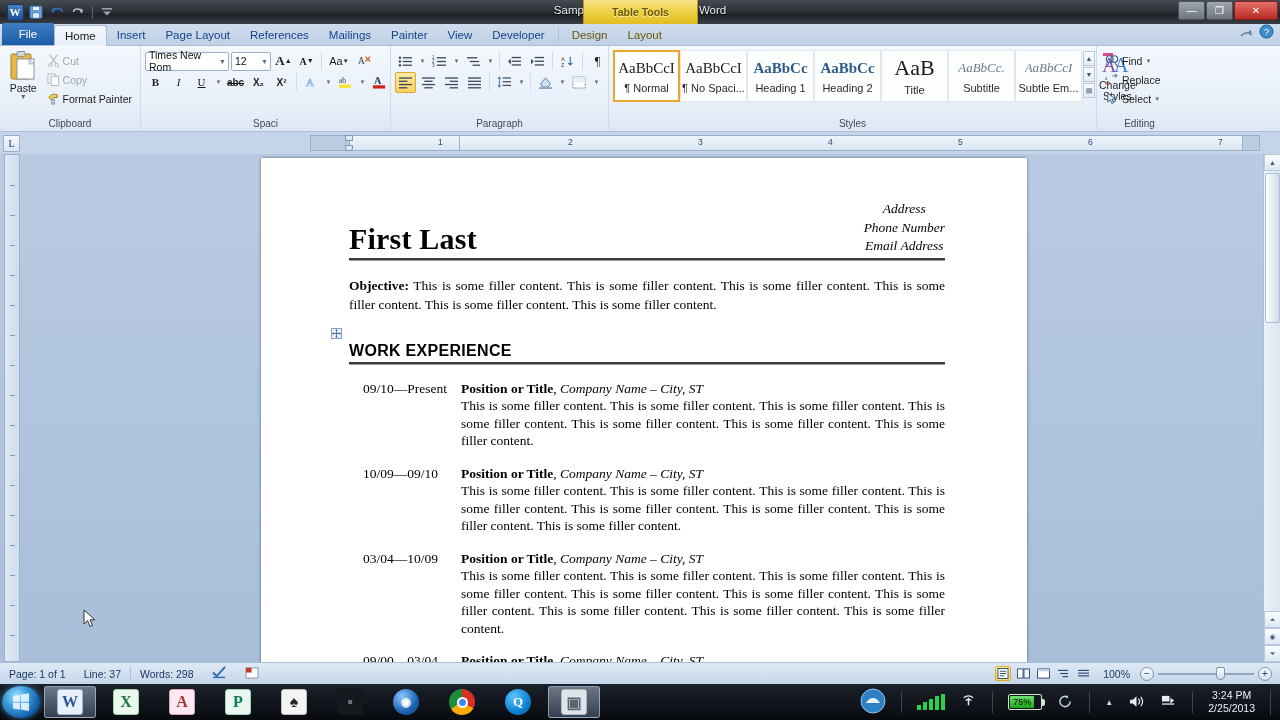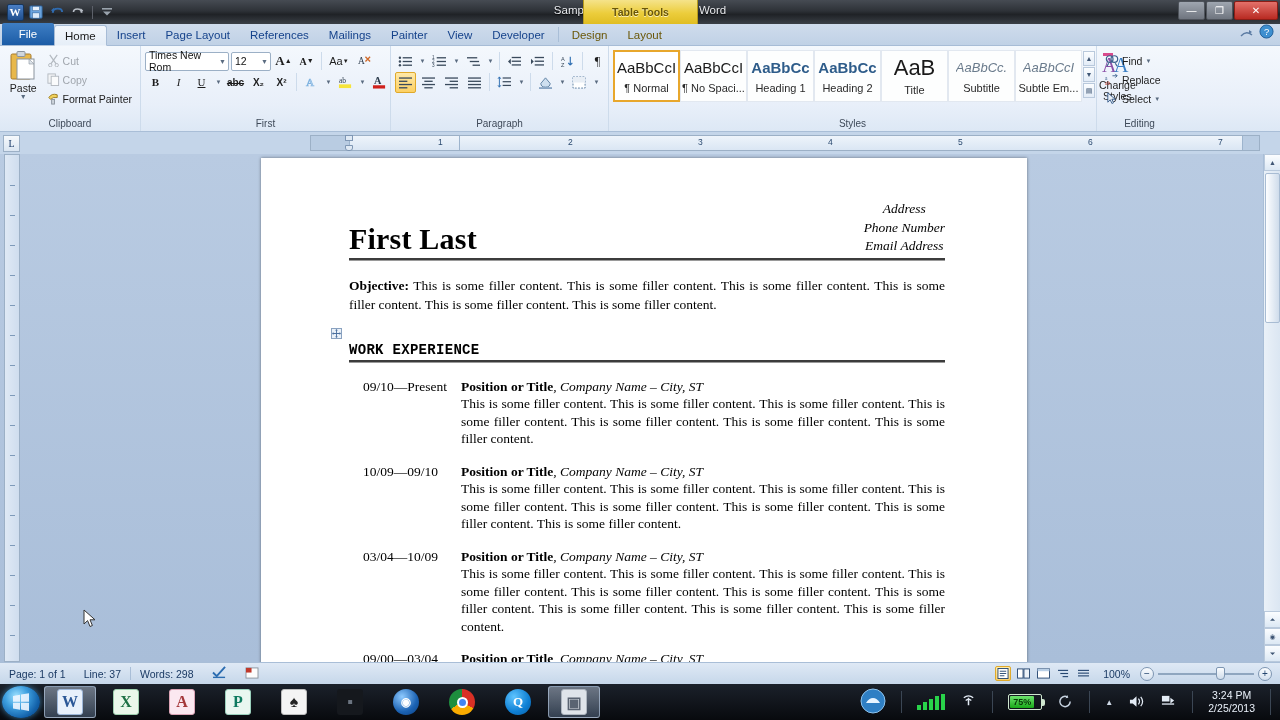--- a/index.html
+++ b/index.html
@@ -121,21 +121,21 @@
   .vsep { width: 1px; height: 18px; background: #cddbeb; margin: 0 2px; }
 
   
   .gallery { display: flex; align-items: flex-start; }
   .style-item {
     width: 67px; height: 52px; display: flex; flex-direction: column;
     align-items: center; justify-content: center; border: 1px solid transparent;
     background: #fdfefe; border-color: #e2e8f0;
   }
   .style-item.sel { border: 2px solid #e8a72c; background: #fff; box-shadow: inset 0 0 0 1px #fff; }
-  .style-prev { font-size: 15px; line-height: 20px; font-family: Liberation Sans, sans-serif; color: #1a1a1a; white-space: nowrap; overflow: hidden; }
+  .style-prev { font-size: 15px; line-height: 20px; font-family: Liberation Serif, serif; color: #1a1a1a; white-space: nowrap; overflow: hidden; }
   .style-name { font-size: 11px; color: #2a2a2a; margin-top: 4px; white-space: nowrap; overflow: hidden; max-width: 64px;}
   .style-prev.h { color: #2e5c8a; font-weight: bold; }
   .style-prev.title { font-size: 22px; line-height: 24px; }
   .style-prev.sub { color: #6a7b8c; font-style: italic; font-size: 13px; }
   .gal-scroll { display: flex; flex-direction: column; gap: 1px; margin-left: 1px; padding-top: 1px; }
   .gal-btn { width: 12px; height: 15px; border: 1px solid #b9c9dc; background: linear-gradient(to bottom,#fbfdff,#e3ecf7);
              font-size: 7px; display: flex; align-items: center; justify-content: center; color: #3f5674; }
 
   
   .ruler-row { position: relative; height: 22px; background: #c4d5e9; display: flex; align-items: center; }
@@ -172,21 +172,21 @@
 
   .hdr { position: relative; display: flex; justify-content: space-between; align-items: flex-end; }
   .name { font-size: 30px; font-weight: bold; letter-spacing: .2px; line-height: 34px; }
   .contact { text-align: center; font-size: 13.5px; line-height: 18.5px; font-style: italic; }
   .hrule { height: 0; border-top: 2px solid #3c3c3c; border-bottom: 1px solid #9a9a9a; margin-top: 2px; }
 
   .objective { margin-top: 15px; font-size: 13.5px; line-height: 19px; text-align: justify; }
   .objective b { font-weight: bold; }
 
   .sec-head { margin-top: 28px; position: relative; }
-  .sec-title { font-family: Liberation Mono, monospace; font-size: 14px; font-weight: bold; letter-spacing: .3px; }
+  .sec-title { font-family: Liberation Sans, sans-serif; font-size: 16px; font-weight: bold; letter-spacing: .3px; }
   .move-handle {
     position: absolute; left: -18px; top: -14px; width: 11px; height: 11px;
     border: 1px solid #8aa2c0; background: #eaf1f9; display: flex; align-items: center; justify-content: center;
     font-size: 9px; color: #3c5f8e; line-height: 9px;
   }
   .job { margin-top: 15px; display: flex; font-size: 13.5px; line-height: 17.5px; }
   .job-date { width: 112px; flex: none; padding-left: 14px; }
   .job-body { flex: 1; }
   .job-title b { font-weight: bold; }
   .job-title i { font-style: italic; }
@@ -438,21 +438,21 @@
             <div class="fbtn" style="width:9px;font-size:6px;color:#5a6b80">▼</div>
             <div class="fbtn">
               <svg width="15" height="14" viewBox="0 0 16 15">
                   <text x="2" y="10" font-size="11" font-family="Liberation Serif" font-weight="bold" fill="#2b3a4a">A</text>
                   <rect x="1" y="11" width="13" height="3.5" fill="#d0211c"></rect>
                 </svg>
             </div>
             <div class="fbtn" style="width:9px;font-size:6px;color:#5a6b80">▼</div>
           </div>
         </div>
-        <div class="group-label">First</div>
+        <div class="group-label">Spaci</div>
       </div>
 
       <div class="group" style="width:218px">
         <div class="group-body" style="flex-direction:column;">
           <div class="fontrow" style="padding-top:4px;">
             <div class="fbtn">
               <svg width="15" height="13" viewBox="0 0 16 14">
                   <circle cx="2" cy="3" r="1.3" fill="#3a4a5c"></circle>
                   <circle cx="2" cy="7" r="1.3" fill="#3a4a5c"></circle>
                   <circle cx="2" cy="11" r="1.3" fill="#3a4a5c"></circle>

